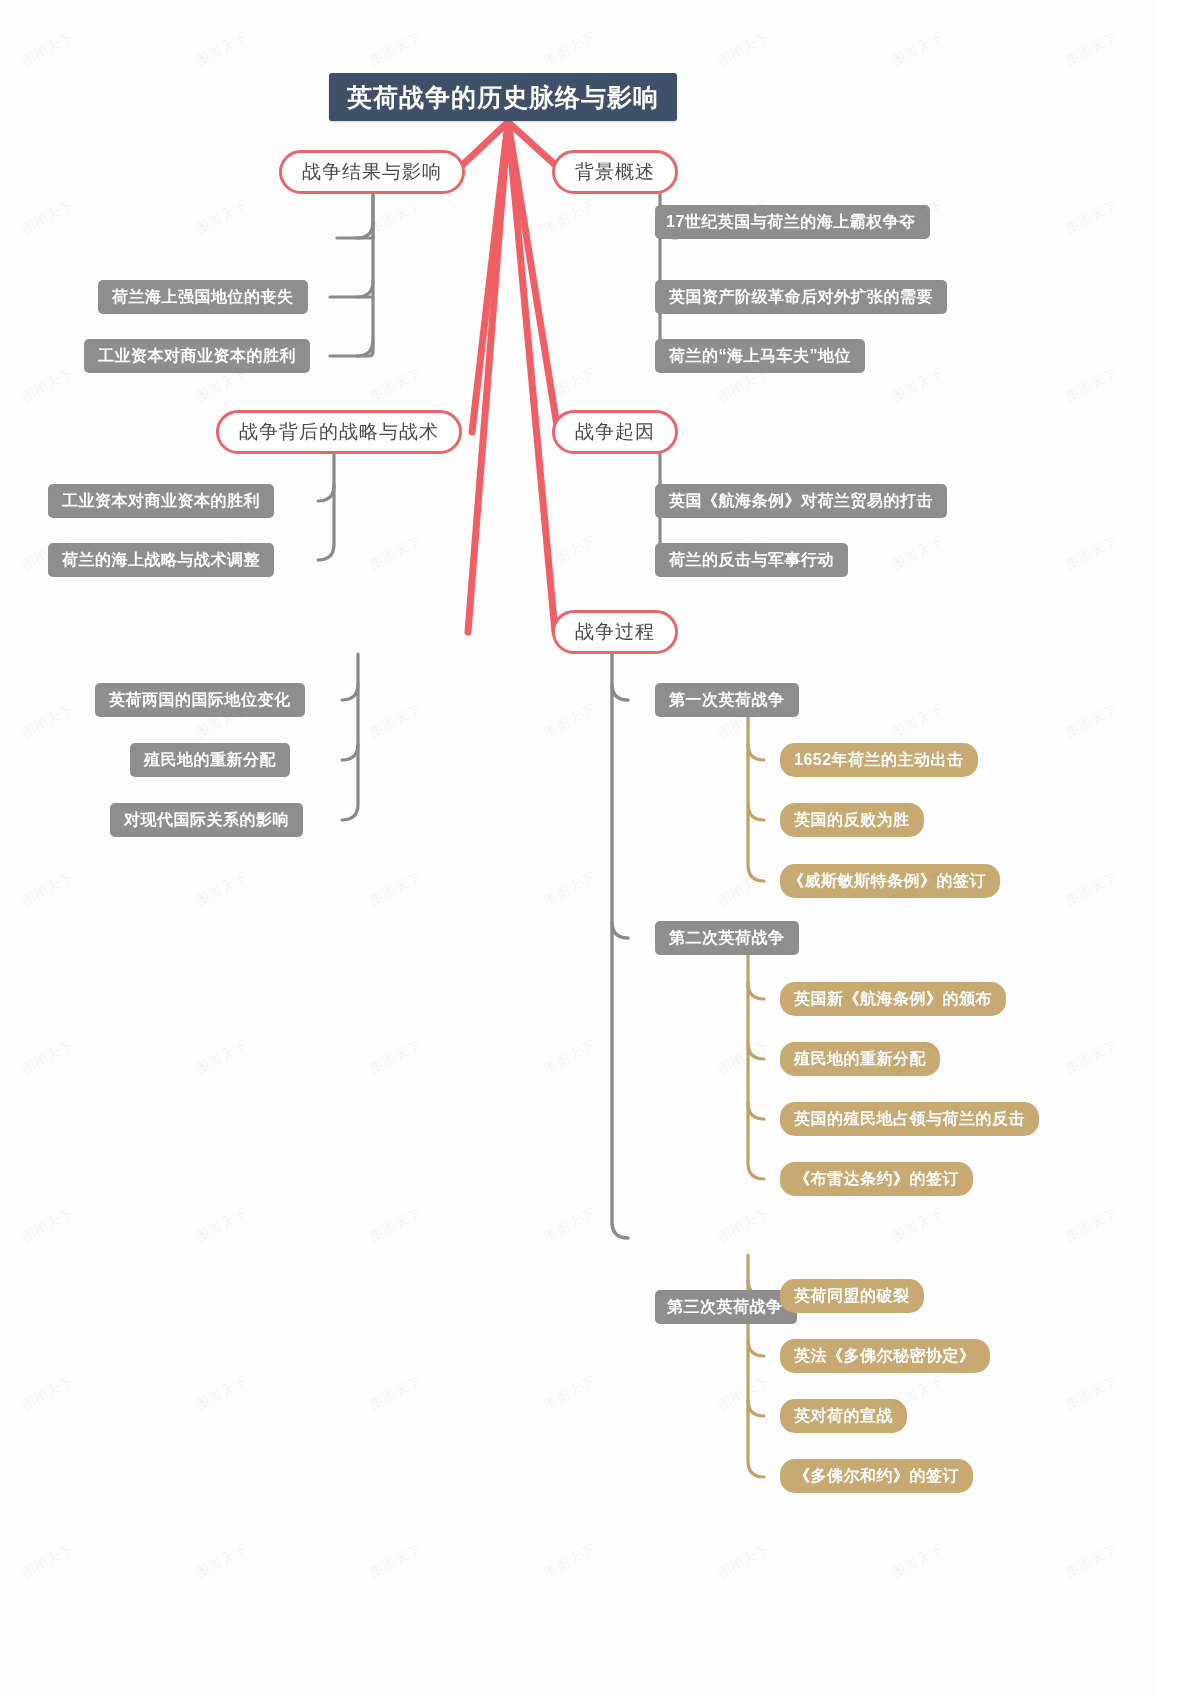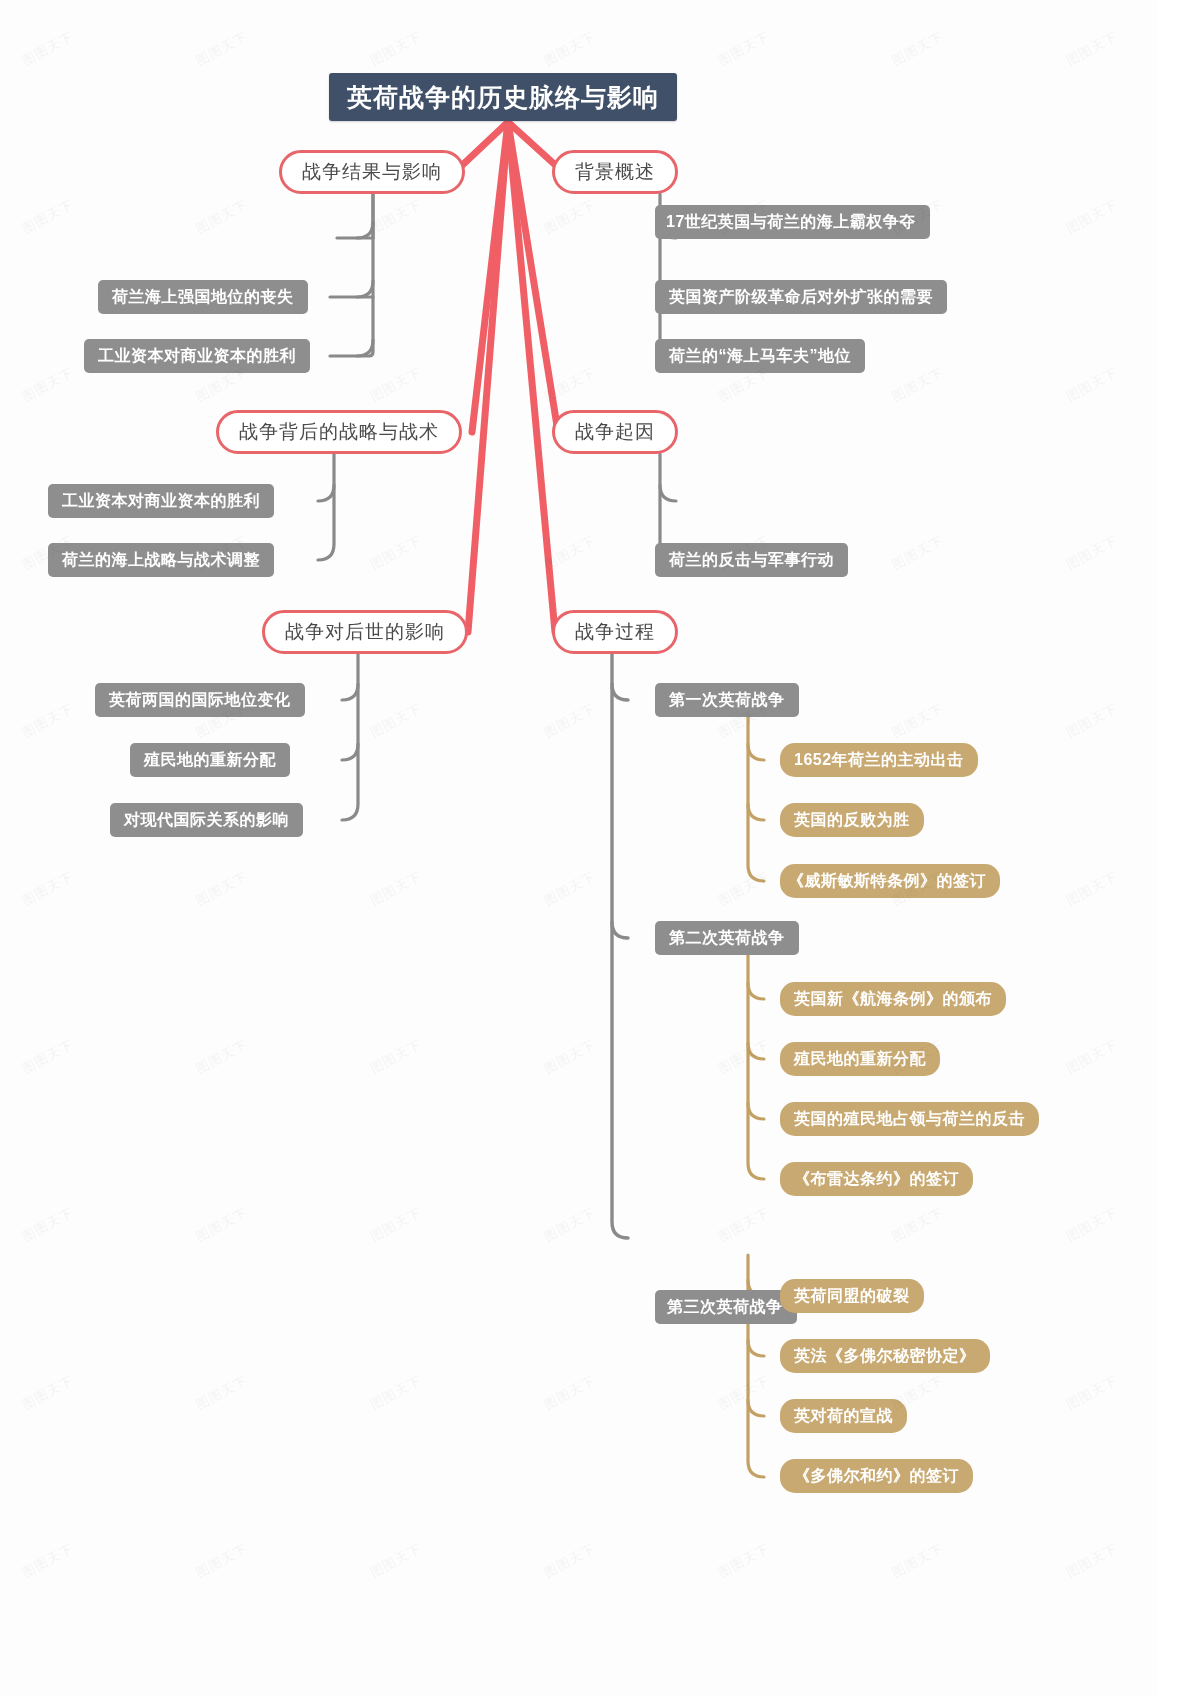--- a/index.html
+++ b/index.html
@@ -174,23 +174,23 @@
   <div class="node n-main" style="left:552px; top:150px;">背景概述</div>
   <div class="node n-grey" style="left:655px; top:205px;padding-left:11px;">17世纪英国与荷兰的海上霸权争夺</div>
   <div class="node n-grey" style="left:655px; top:280px;">英国资产阶级革命后对外扩张的需要</div>
   <div class="node n-grey" style="left:655px; top:339px;">荷兰的“海上马车夫”地位</div>
 
   <div class="node n-main" style="left:216px; top:410px;">战争背后的战略与战术</div>
   <div class="node n-grey" style="left:48px; top:484px;">工业资本对商业资本的胜利</div>
   <div class="node n-grey" style="left:48px; top:543px;">荷兰的海上战略与战术调整</div>
 
   <div class="node n-main" style="left:552px; top:410px;">战争起因</div>
+  <div class="node n-grey" style="left:655px; top:484px;">英国《航海条例》对荷兰贸易的打击</div>
   <div class="node n-grey" style="left:655px; top:543px;">荷兰的反击与军事行动</div>
 
-  <div class="node n-main" style="left:262px; top:610px;">战争对后世的影响</div>
   <div class="node n-grey" style="left:95px; top:683px;">英荷两国的国际地位变化</div>
   <div class="node n-grey" style="left:130px; top:743px;">殖民地的重新分配</div>
   <div class="node n-grey" style="left:110px; top:803px;">对现代国际关系的影响</div>
 
   <div class="node n-main" style="left:552px; top:610px;">战争过程</div>
 
   <div class="node n-grey" style="left:655px; top:683px;">第一次英荷战争</div>
   <div class="node n-gold" style="left:780px; top:743px;">1652年荷兰的主动出击</div>
   <div class="node n-gold" style="left:780px; top:803px;">英国的反败为胜</div>
   <div class="node n-gold" style="left:780px; top:864px;padding-left:8px;">《威斯敏斯特条例》的签订</div>

